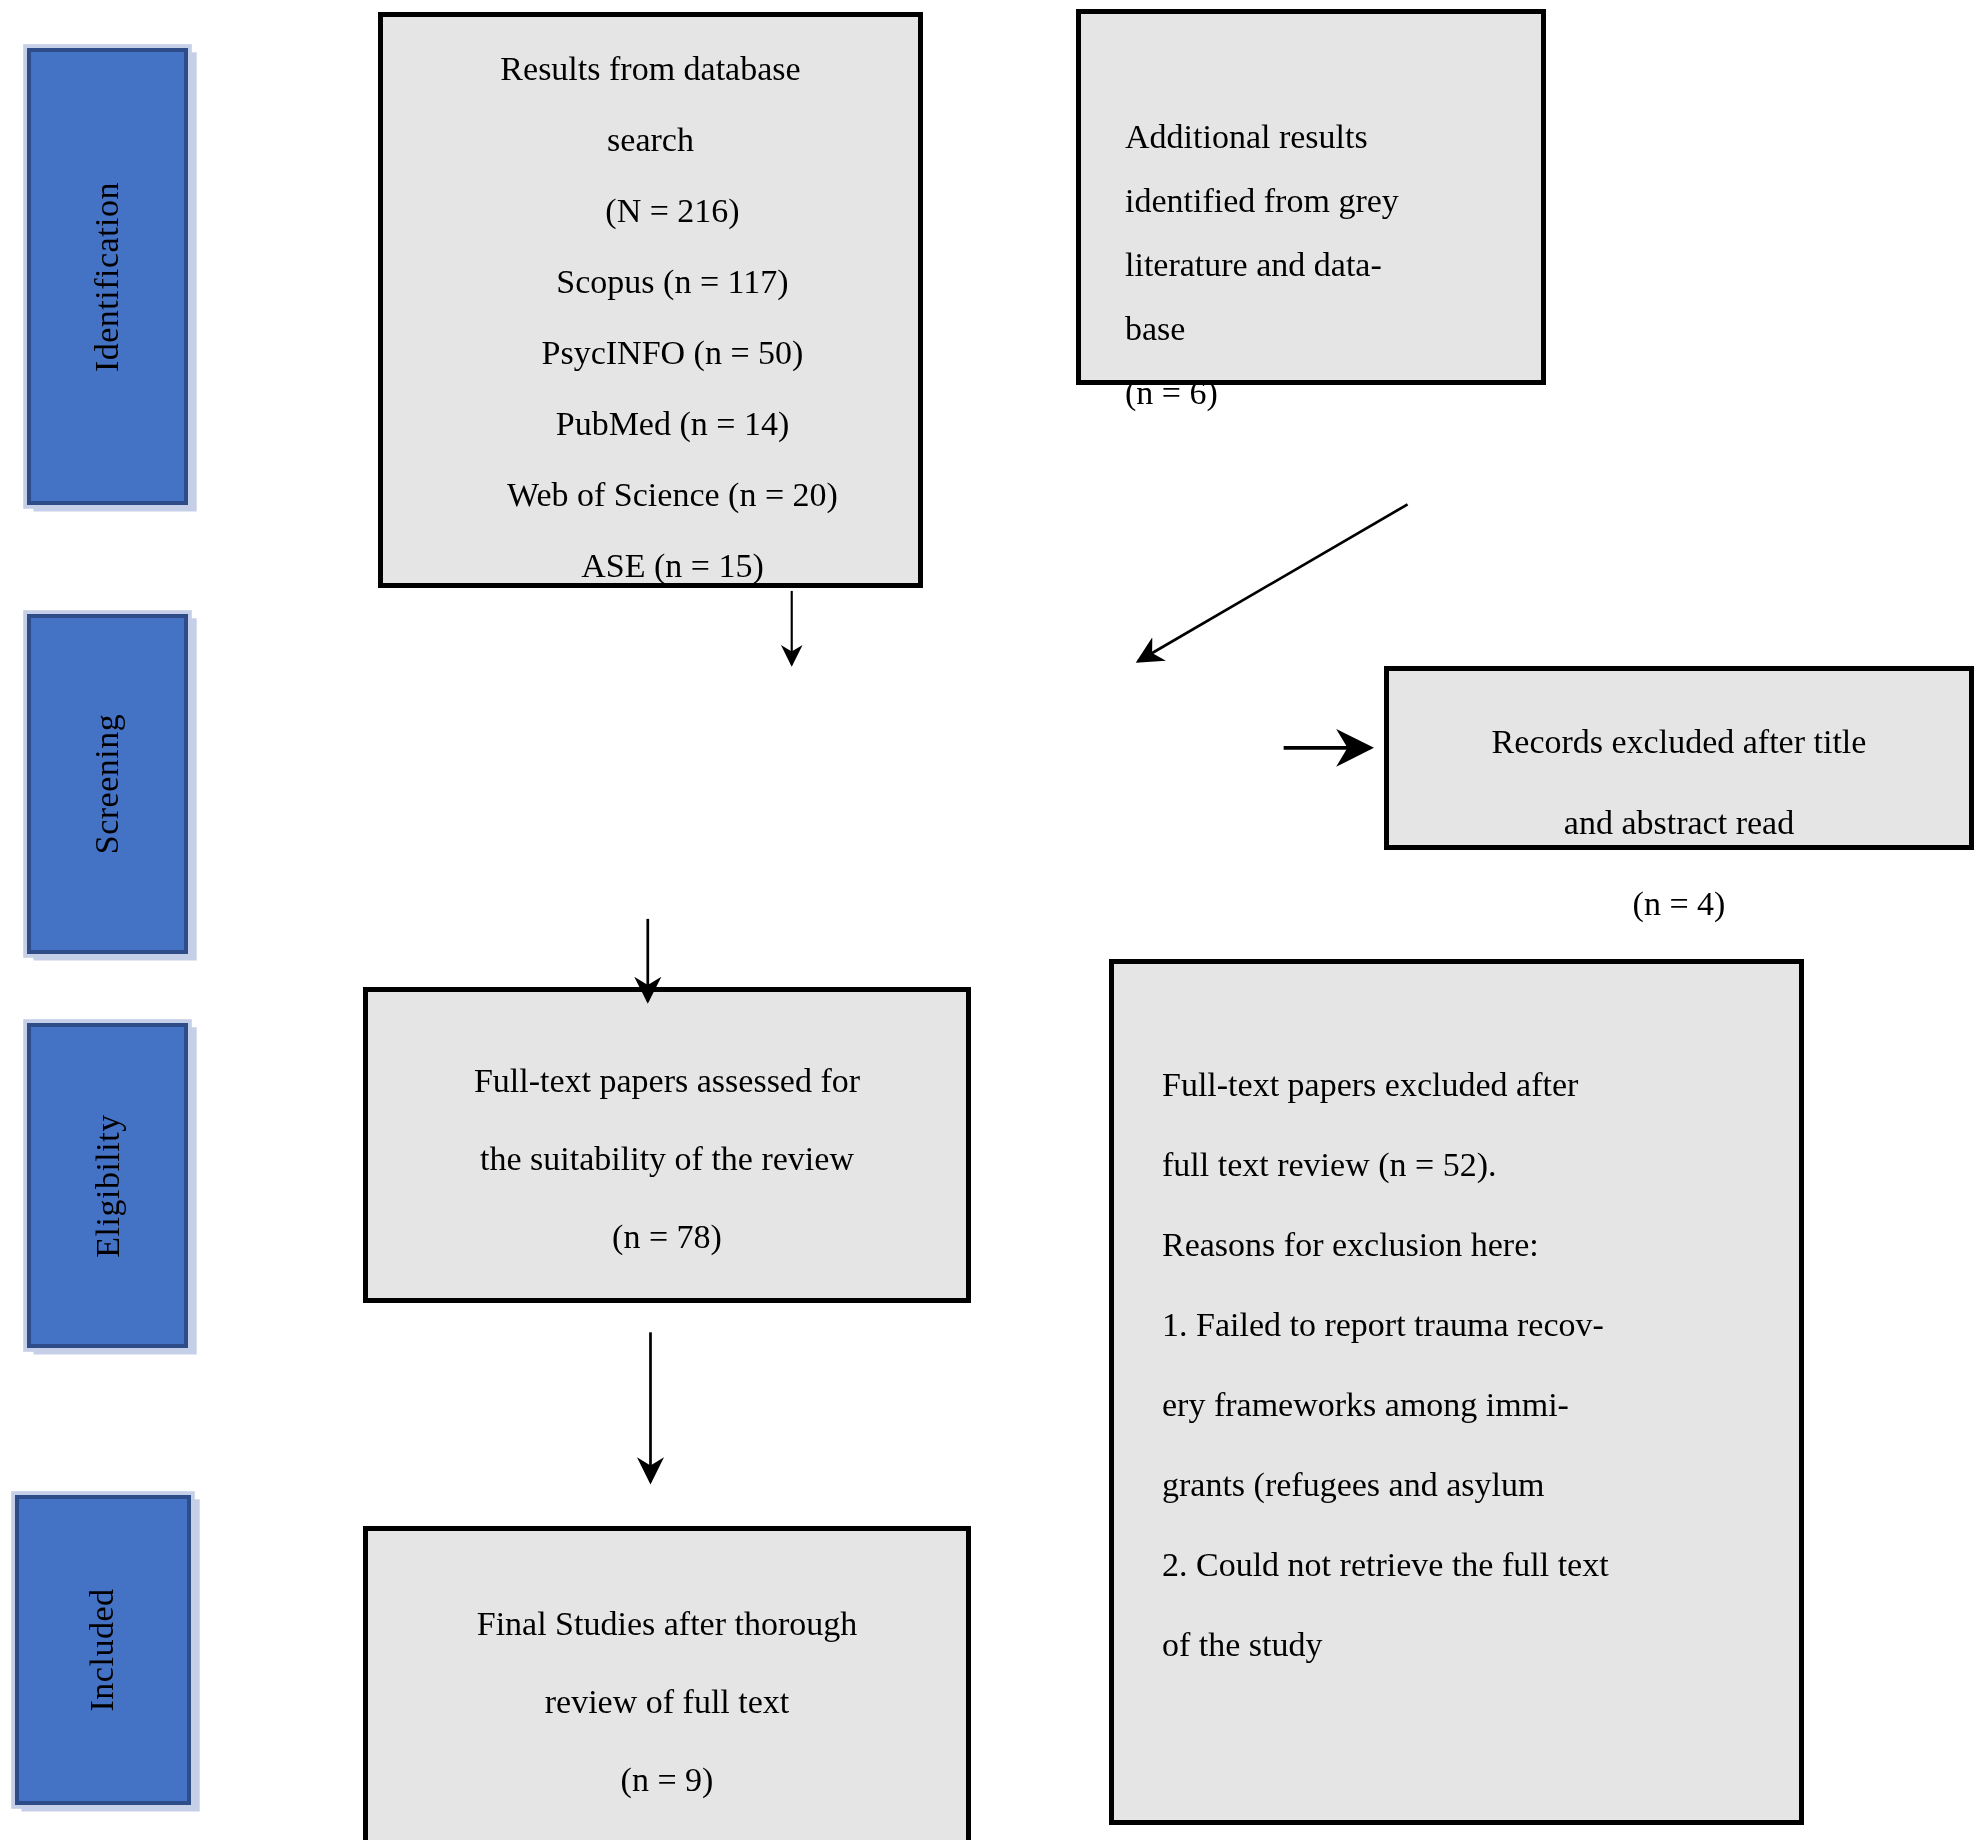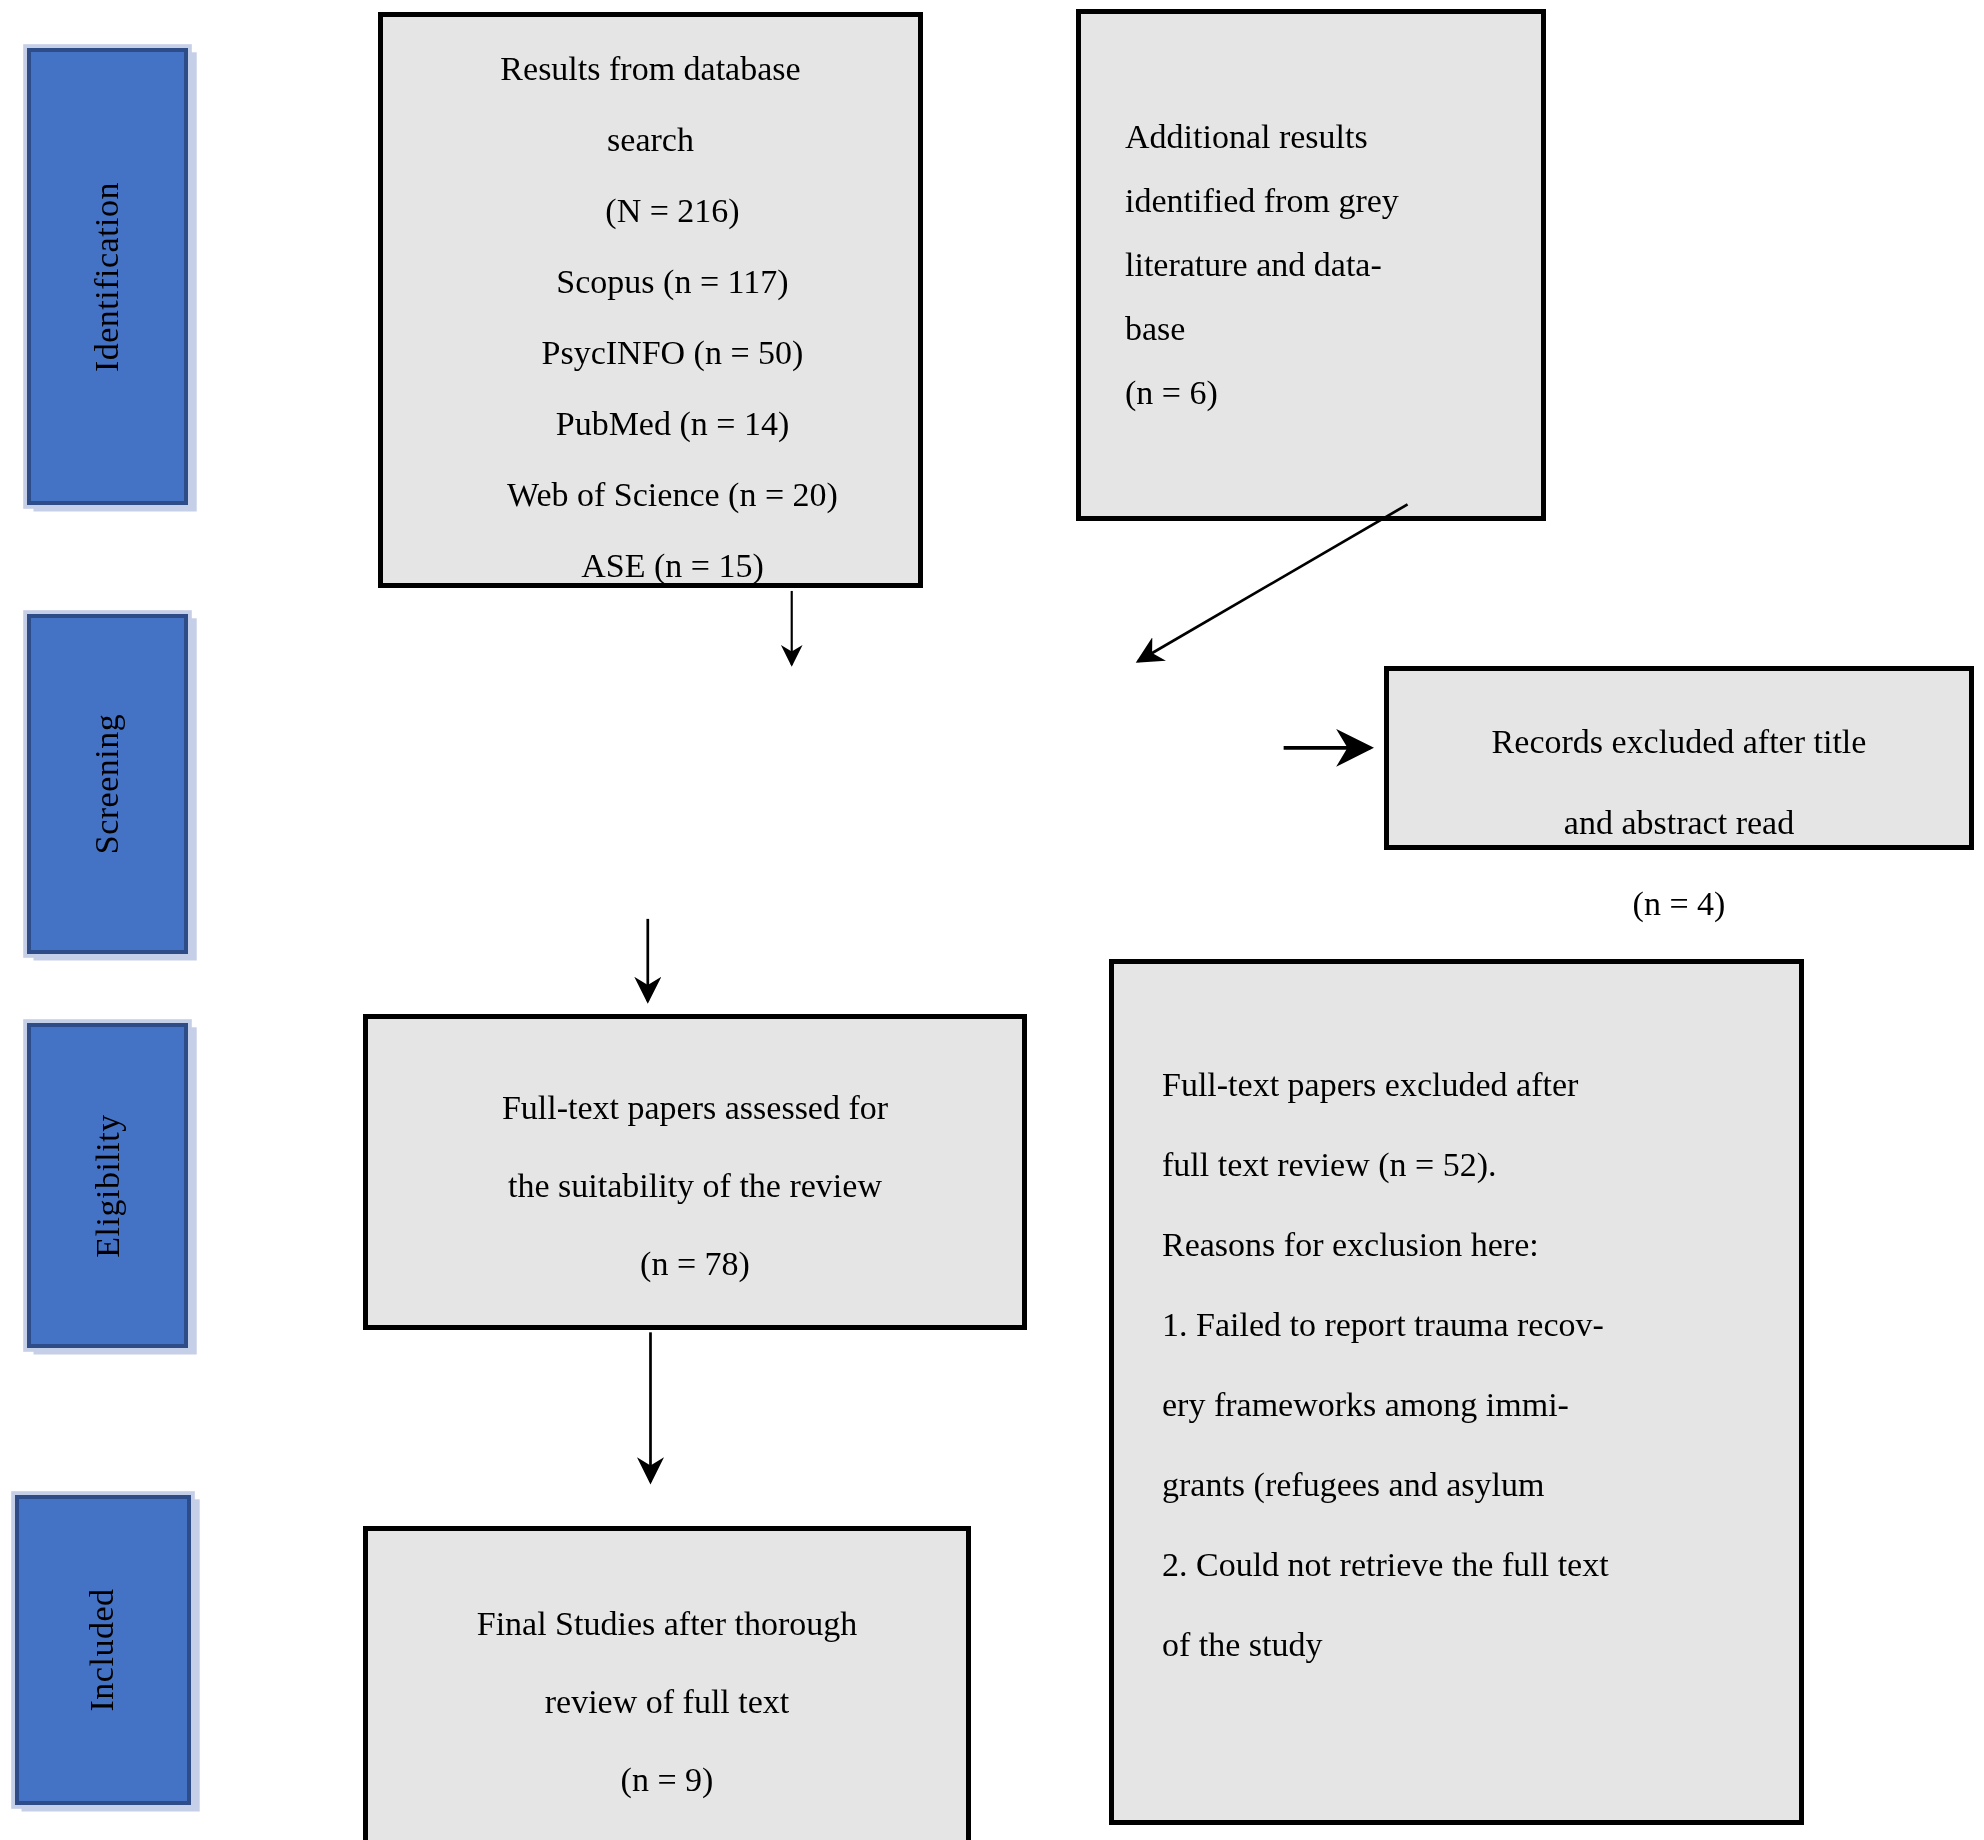--- a/index.html
+++ b/index.html
@@ -110,40 +110,40 @@
     <div>
         <div class="line">(N = 216)</div>
         <div class="line">Scopus (n = 117)</div>
         <div class="line">PsycINFO (n = 50)</div>
         <div class="line">PubMed (n = 14)</div>
         <div class="line">Web of Science (n = 20)</div>
         <div class="line">ASE (n = 15)</div>
       </div>
   </div>
 
-  <div class="flow-box left-text" id="box-grey-literature" style="left:1076px; top:9.2px; width:470px; height:512px;">
+  <div class="flow-box left-text" id="box-grey-literature" style="left:1076px; top:9.2px; width:470px; height:376px;">
     <div>
         <div class="line">Additional results</div>
         <div class="line">identified from grey</div>
         <div class="line">literature and data-</div>
         <div class="line">base</div>
         <div class="line">(n = 6)</div>
       </div>
   </div>
 
 
   <div class="flow-box center-text" id="box-records-excluded" style="left:1384px; top:666px; width:590px; height:184px;">
     <div>
         <div class="line">Records excluded after title</div>
         <div class="line">and abstract read</div>
         <div class="line">(n = 4)</div>
       </div>
   </div>
 
-  <div class="flow-box center-text" id="box-fulltext-assessed" style="left:363px; top:1014px; width:664px; height:316px;">
+  <div class="flow-box center-text" id="box-fulltext-assessed" style="left:363px; top:987px; width:608px; height:316px;">
     <div>
         <div class="line">Full-text papers assessed for</div>
         <div class="line">the suitability of the review</div>
         <div class="line">(n = 78)</div>
       </div>
   </div>
 
   <div class="flow-box left-text" id="box-fulltext-excluded" style="left:1109px; top:959px; width:695px; height:866px;">
     <div>
         <div class="line">Full-text papers excluded after</div>

